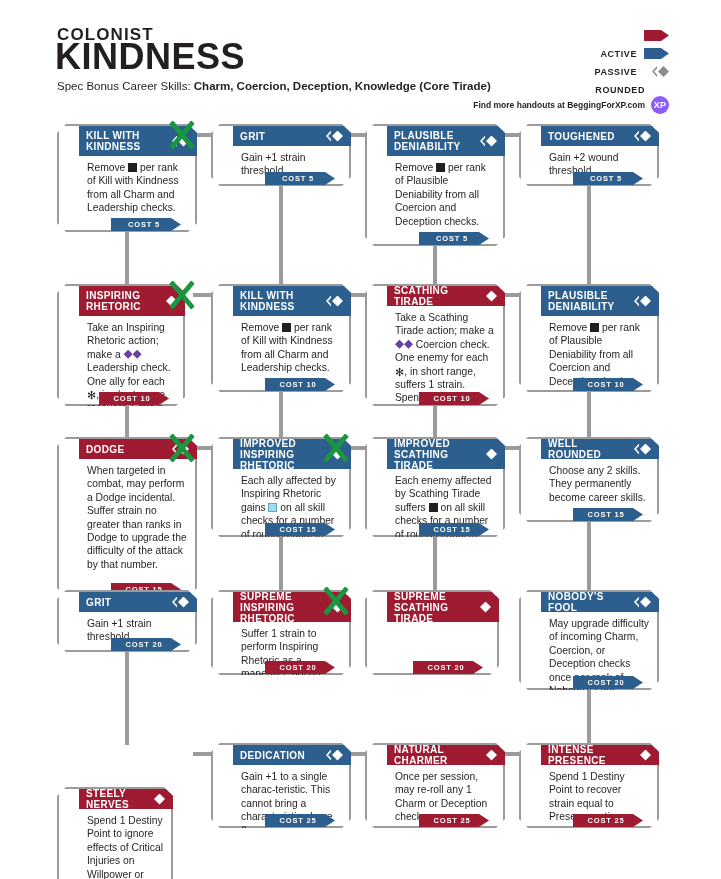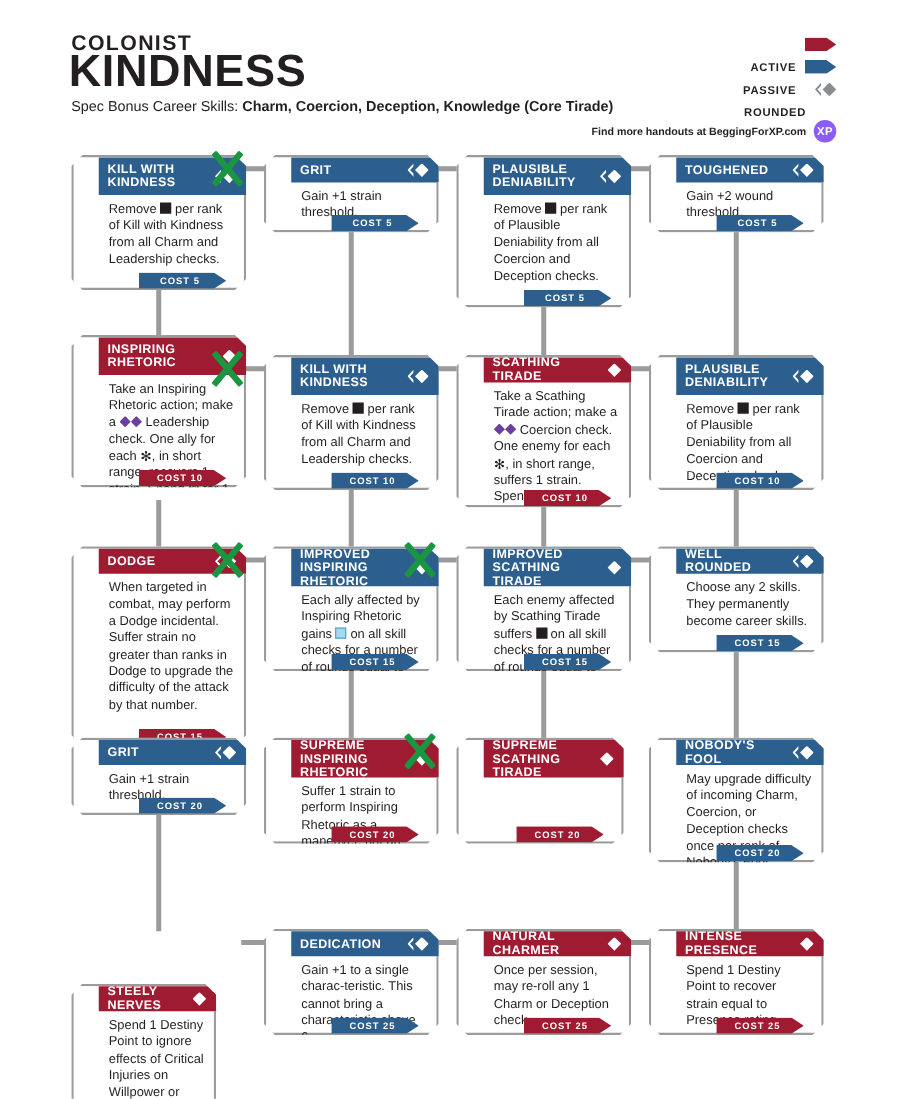--- a/index.html
+++ b/index.html
@@ -265,21 +265,21 @@
             <span class="card-title">TOUGHENED</span>
             <span class="head-mark">
               <span class="hm-c"></span>
               <span class="hm-d"></span>
             </span>
           </div>
           <div class="card-body">Gain +2 wound threshold.</div>
           <div class="cost passive">COST 5</div>
         </div>
       </div>
-      <div class="card" style="left: 57px; top: 268px; width: 140px; height: 122px;">
+      <div class="card" style="left: 57px; top: 284px; width: 128px; height: 122px;">
         <div class="card-inner">
           <div class="card-head active two-line">
             <span class="card-title">INSPIRING RHETORIC</span>
             <span class="head-mark">
               <span class="hm-d"></span>
             </span>
           </div>
           <div class="card-body">Take an Inspiring Rhetoric action; make a <span class="sym sym-diff"></span><span class="sym sym-diff"></span> Leadership check. One ally for each <span class="sym sym-adv">✻</span>, in short range, recovers 1 strain. Spend <span class="sym sym-triumph">❂</span> for 1 affected ally to recover 1 additional strain.</div>
           <div class="cost active">COST 10</div>
         </div>

